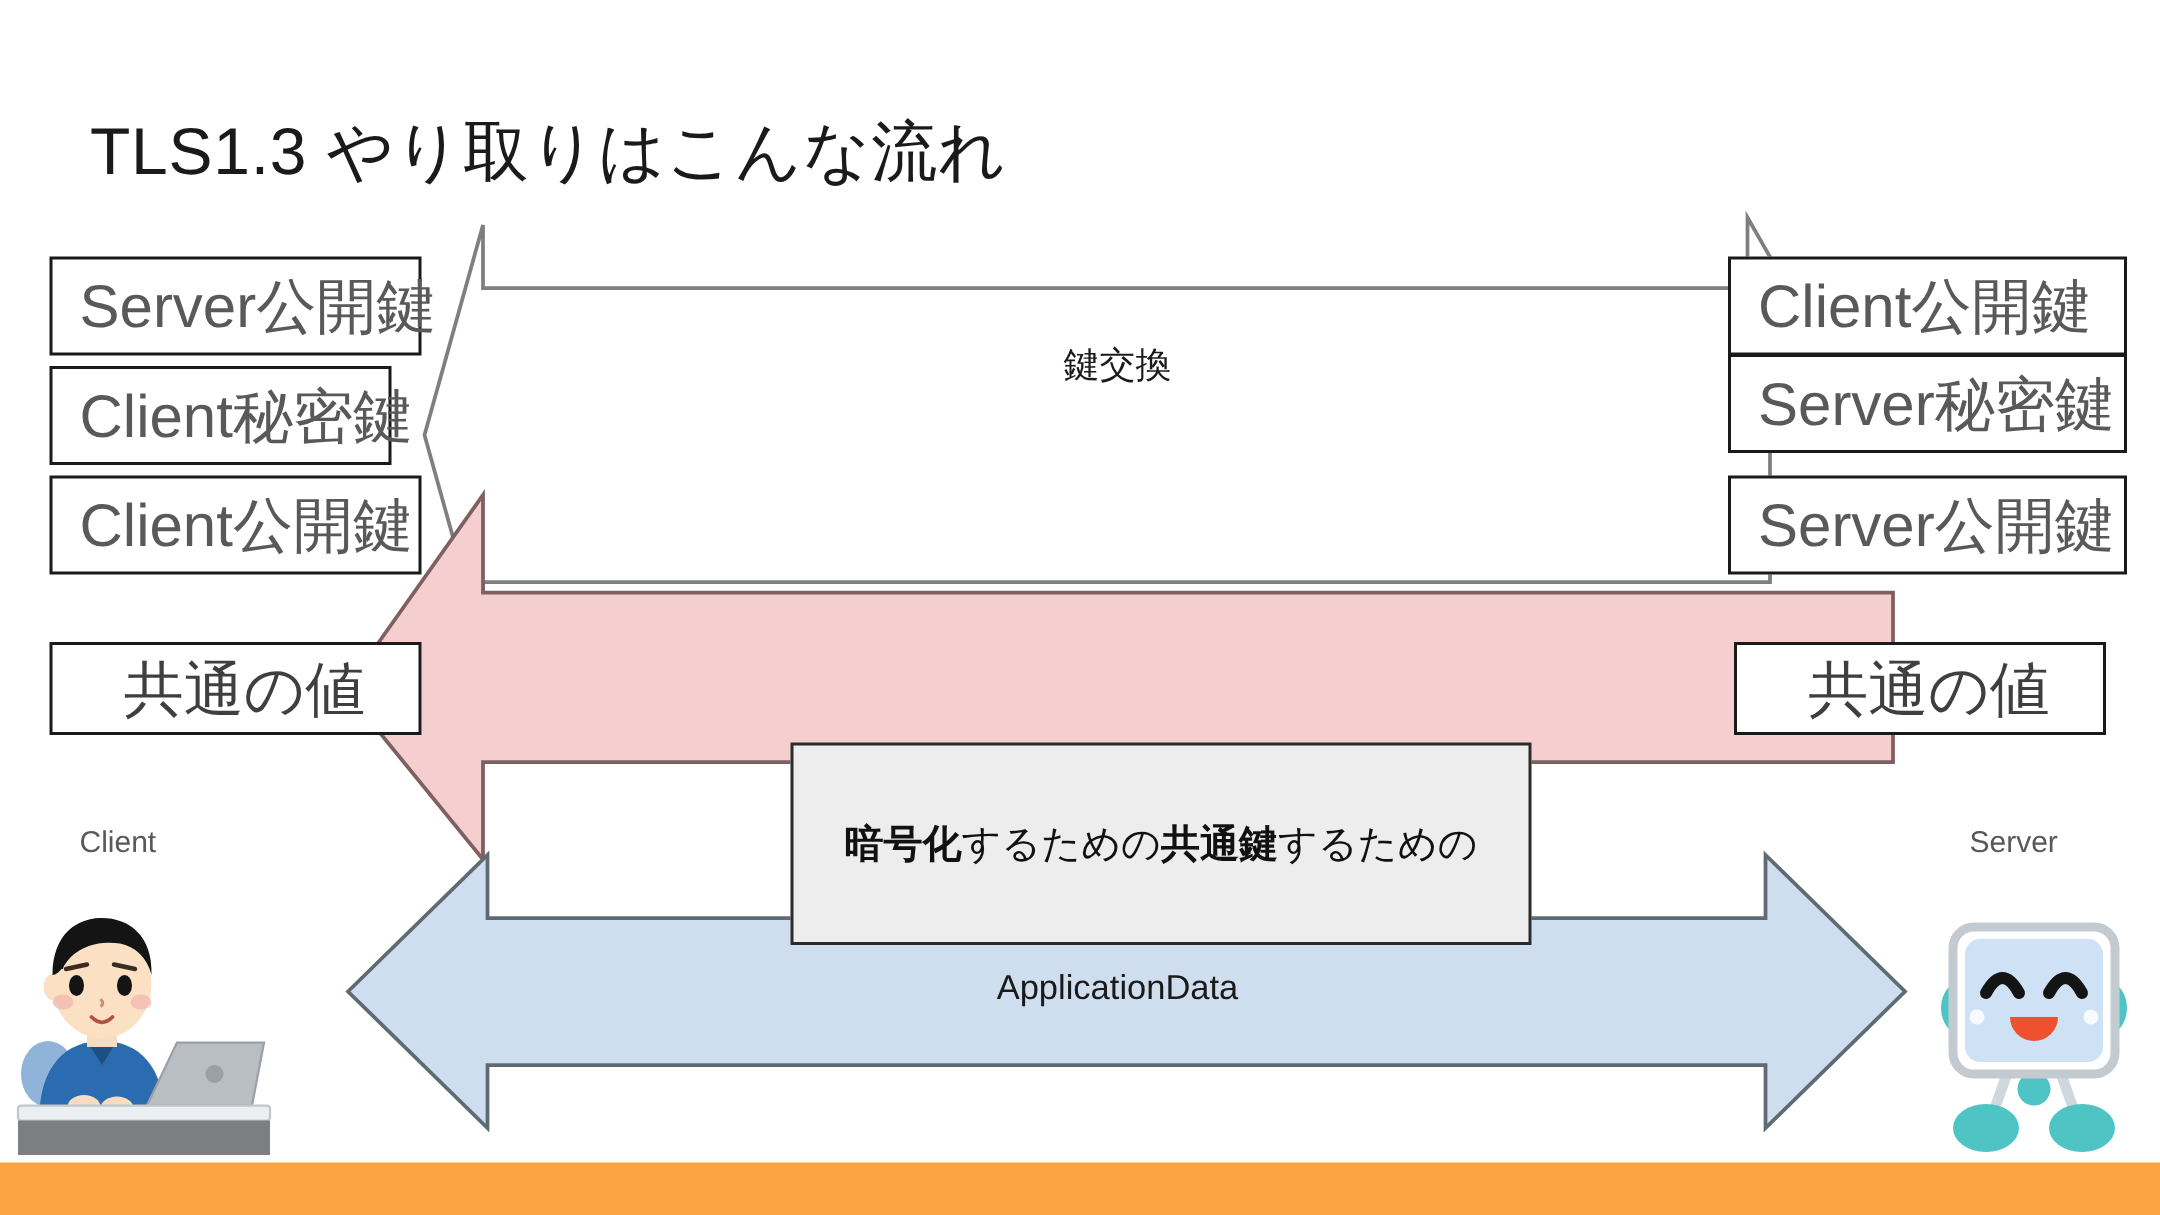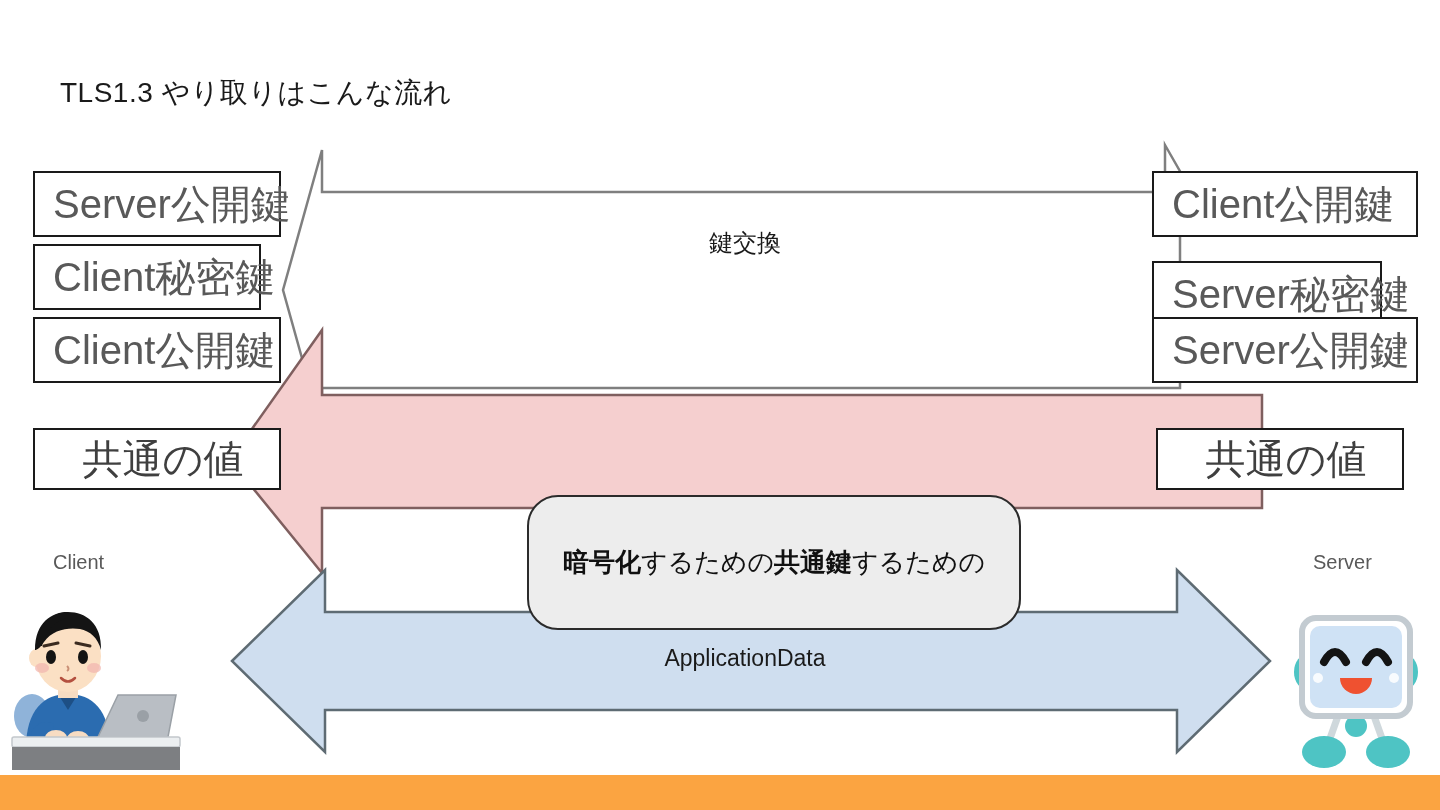--- a/index.html
+++ b/index.html
@@ -16,21 +16,21 @@
     height: 810px;
     background: #ffffff;
     overflow: hidden;
   }
 
   
   #title {
     position: absolute;
     left: 60px;
     top: 78px;
-    font-size: 28px;
+    font-size: 44px;
     line-height: 1.1;
     color: #1a1a1a;
     letter-spacing: 0.5px;
     white-space: nowrap;
   }
 
   
   #arrows {
     position: absolute;
     left: 0;
@@ -57,21 +57,21 @@
     padding-left: 12px;
     color: #3f3f3f;
   }
 
   .lb1 { left: 33px;  top: 171px; width: 248px; height: 66px; }
   .lb2 { left: 33px;  top: 244px; width: 228px; height: 66px; }
   .lb3 { left: 33px;  top: 317px; width: 248px; height: 66px; }
   .lb4 { left: 33px;  top: 428px; width: 248px; height: 62px; }
 
   .rb1 { left: 1152px; top: 171px; width: 266px; height: 66px; }
-  .rb2 { left: 1152px; top: 261px; width: 230px; height: 66px; }
+  .rb2 { left: 1152px; top: 236px; width: 266px; height: 66px; }
   .rb3 { left: 1152px; top: 317px; width: 266px; height: 66px; }
   .rb4 { left: 1156px; top: 428px; width: 248px; height: 62px; }
 
   
   .flow-label {
     position: absolute;
     font-size: 24px;
     color: #1a1a1a;
     white-space: nowrap;
     text-align: center;
@@ -160,21 +160,21 @@
   <div class="keybox lb1">Server公開鍵</div>
   <div class="keybox lb2">Client秘密鍵</div>
   <div class="keybox lb3">Client公開鍵</div>
   <div class="keybox lb4 center">共通の値</div>
 
   <div class="keybox rb1">Client公開鍵</div>
   <div class="keybox rb2">Server秘密鍵</div>
   <div class="keybox rb3">Server公開鍵</div>
   <div class="keybox rb4 center">共通の値</div>
 
-  <div id="callout" style="background: rgb(237, 237, 237); border-color: rgb(43, 43, 43); border-radius: 31px;">
+  <div id="callout" style="background: rgb(237, 237, 237); border-color: rgb(43, 43, 43);">
     <span class="b">暗号化</span>
       <span> するための </span>
       <span class="b">共通鍵</span>
       <span> するための</span>
   </div>
 
   <div class="endpoint-label" id="label-client">Client</div>
   <div class="endpoint-label" id="label-server">Server</div>
 
   <svg id="client-illustration" viewBox="0 0 178 172">

